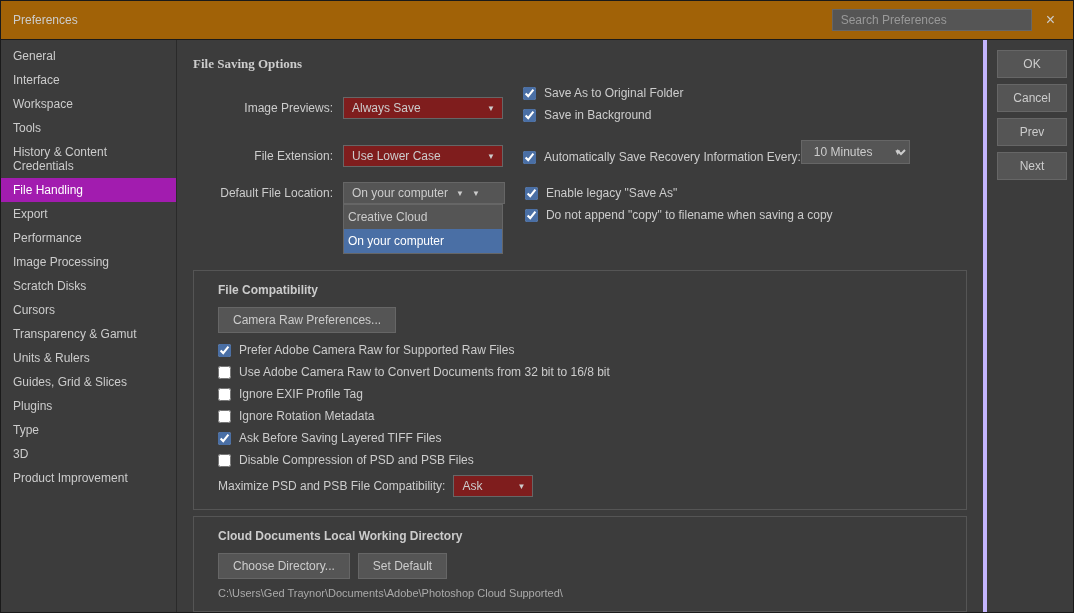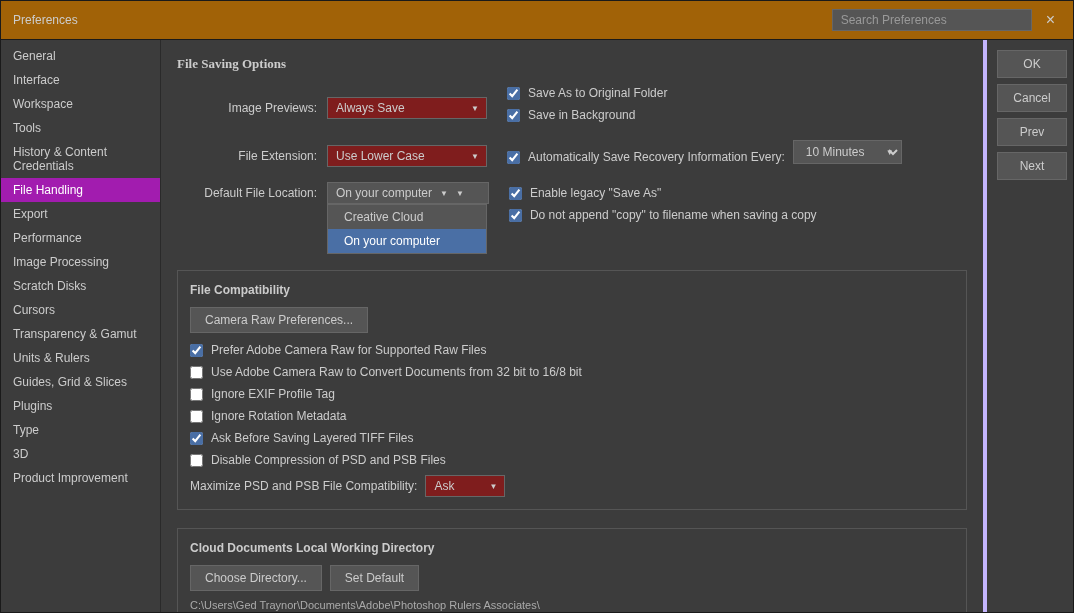--- a/index.html
+++ b/index.html
@@ -53,21 +53,21 @@
     .close-btn {
       background: none;
       border: none;
       color: #ccc;
       font-size: 16px;
       cursor: pointer;
       padding: 2px 6px;
       line-height: 1;
     }
     .sidebar {
-      width: 160px;
+      width: 176px;
       background: #3c3c3c;
       border-right: 1px solid #2a2a2a;
       overflow-y: auto;
       padding: 4px 0;
     }
     .sidebar-item {
       padding: 5px 12px;
       cursor: pointer;
       color: #ccc;
       font-size: 12px;
@@ -148,21 +148,21 @@
     .dropdown-menu {
       position: absolute;
       top: 100%;
       left: 0;
       background: #555;
       border: 1px solid #666;
       z-index: 100;
       min-width: 160px;
     }
     .dropdown-item {
-      padding: 5px 16px;
+      padding: 5px 4px;
       cursor: pointer;
       color: #ccc;
       font-size: 12px;
     }
     .dropdown-item.selected { background: #4a6fa5; color: #fff; }
     .checkbox-row {
       display: flex;
       align-items: flex-end;
       margin-bottom: 8px;
     }
@@ -176,22 +176,22 @@
       border: 1px solid #666;
       color: #ccc;
       padding: 3px 20px 3px 8px;
       font-size: 12px;
     }
     .right-checkboxes {
       margin-left: 20px;
     }
     .section-box {
       border: 1px solid #555;
-      padding: 12px 12px;
-      margin-bottom: 18px;
+      padding: 12px 24px;
+      margin-bottom: 6px;
       background: #3c3c3c;
     }
     .section-box-title {
       font-size: 12px;
       font-weight: bold;
       color: #ccc;
       margin-bottom: 10px;
     }
     .btn {
       background: #555;
@@ -295,21 +295,21 @@
         <div class="select-wrapper">
           <select class="form-control" style="padding-right:20px; min-width:160px;">
             <option>Use Lower Case</option>
             <option>Use Upper Case</option>
           </select>
         </div>
         <div class="right-checkboxes">
           <div class="checkbox-row">
             <input type="checkbox" id="autoSave" checked="" style="">
             <label class="checkbox-label" for="autoSave">Automatically Save Recovery Information Every:</label>
-            <div class="select-wrapper" style="margin-left: 8px;">
+            <div class="select-wrapper" style="">
               <select class="time-select" style="padding-right:20px;">
                 <option>5 Minutes</option>
                 <option selected="">10 Minutes</option>
                 <option>15 Minutes</option>
                 <option>30 Minutes</option>
               </select>
             </div>
           </div>
         </div>
       </div>
@@ -381,21 +381,21 @@
           </div>
         </div>
       </div>
 
       <div class="section-box">
         <div class="section-box-title">Cloud Documents Local Working Directory</div>
         <div style="display:flex; gap:8px; margin-bottom:8px;">
           <button class="btn">Choose Directory...</button>
           <button class="btn">Set Default</button>
         </div>
-        <div class="path-text">C:\Users\Ged Traynor\Documents\Adobe\Photoshop Rulers Associates\</div>
+        <div class="path-text">C:\Users\Ged Traynor\Documents\Adobe\Photoshop Cloud Supported\</div>
       </div>
 
     </div>
 
     <div class="right-panel">
       <button class="action-btn">OK</button>
       <button class="action-btn">Cancel</button>
       <button class="action-btn">Prev</button>
       <button class="action-btn">Next</button>
     </div>

